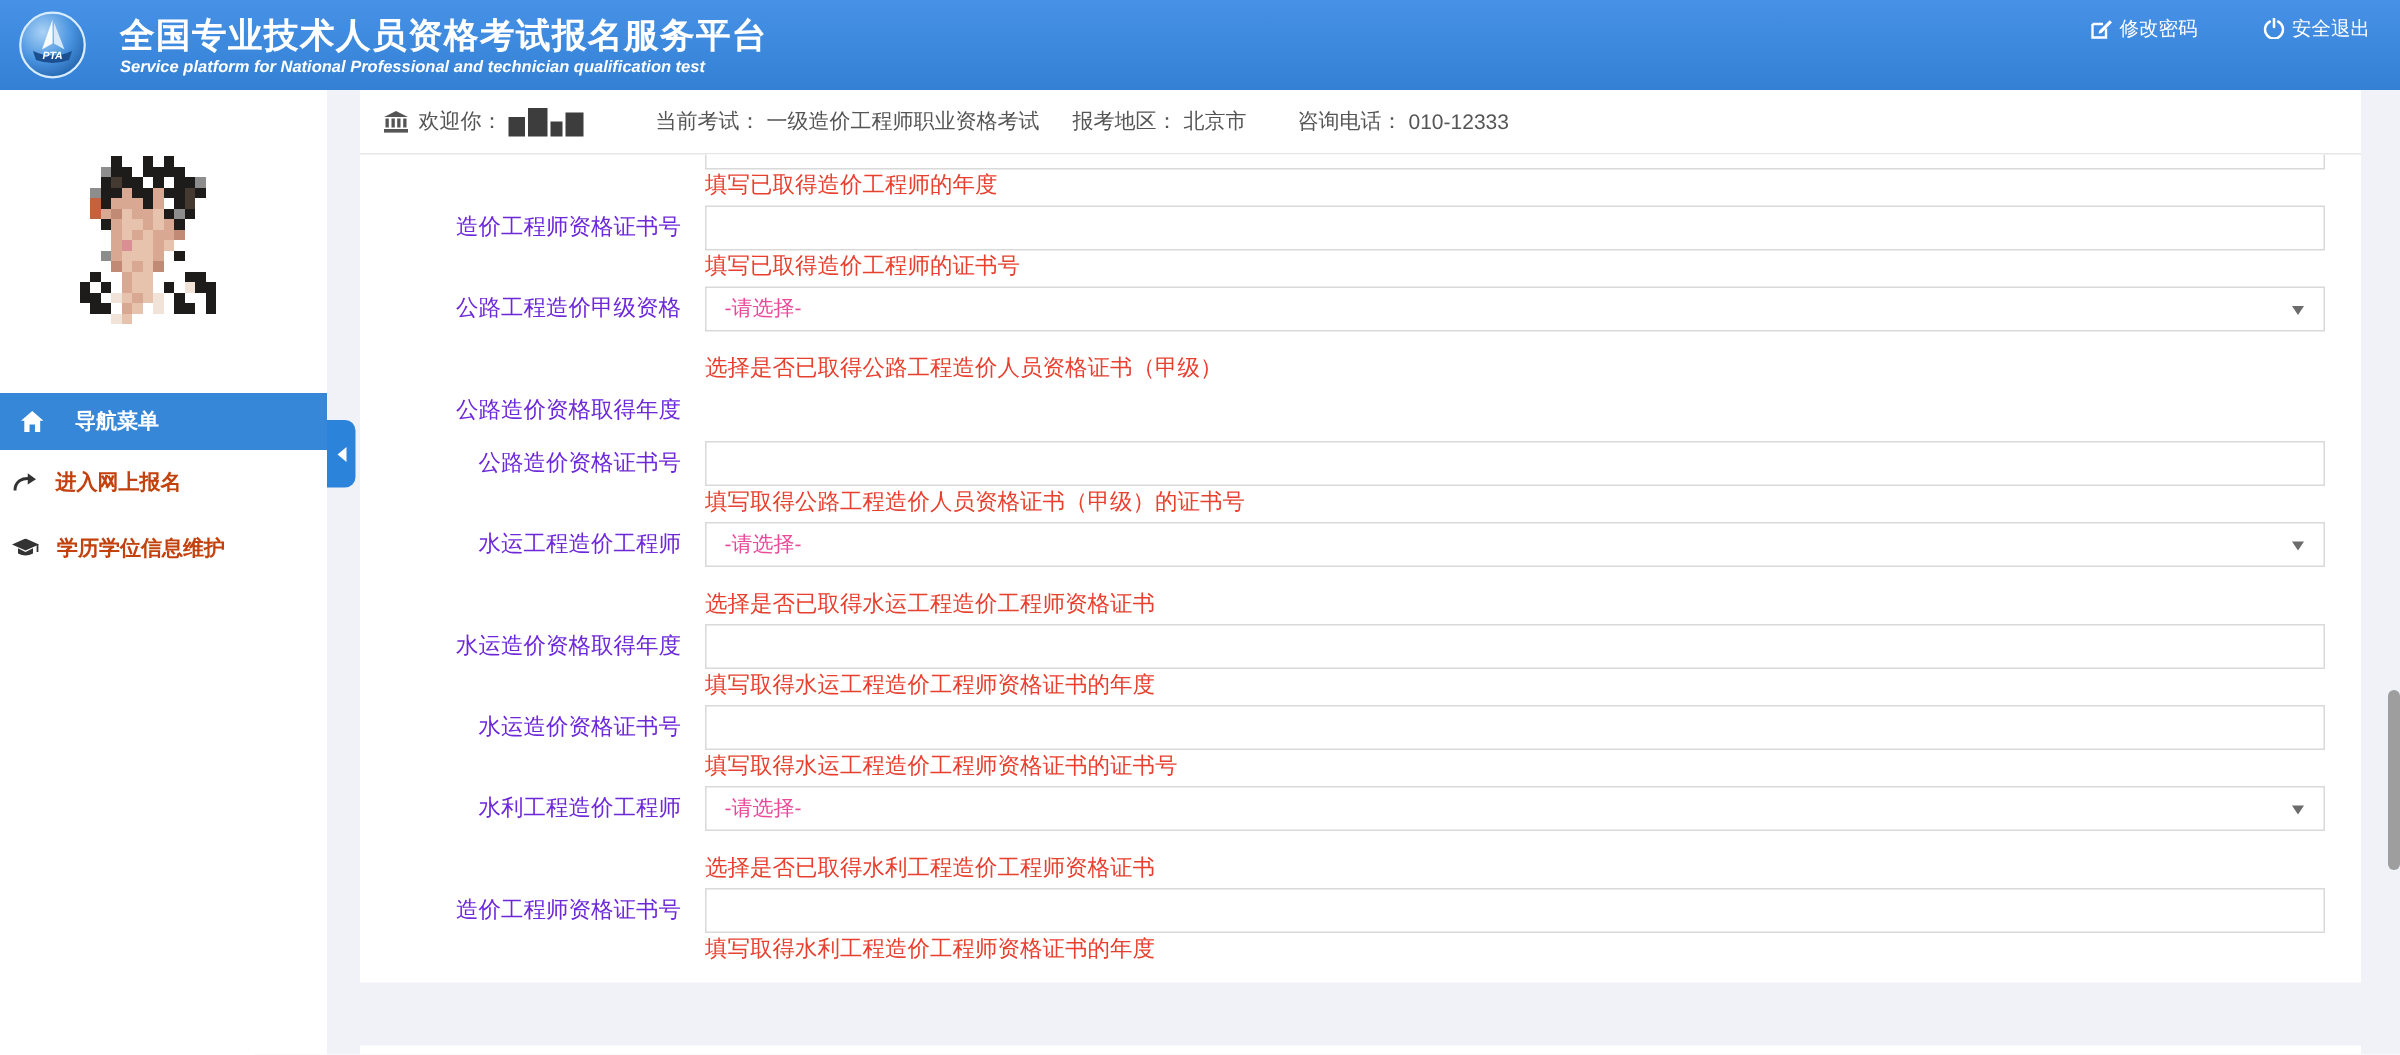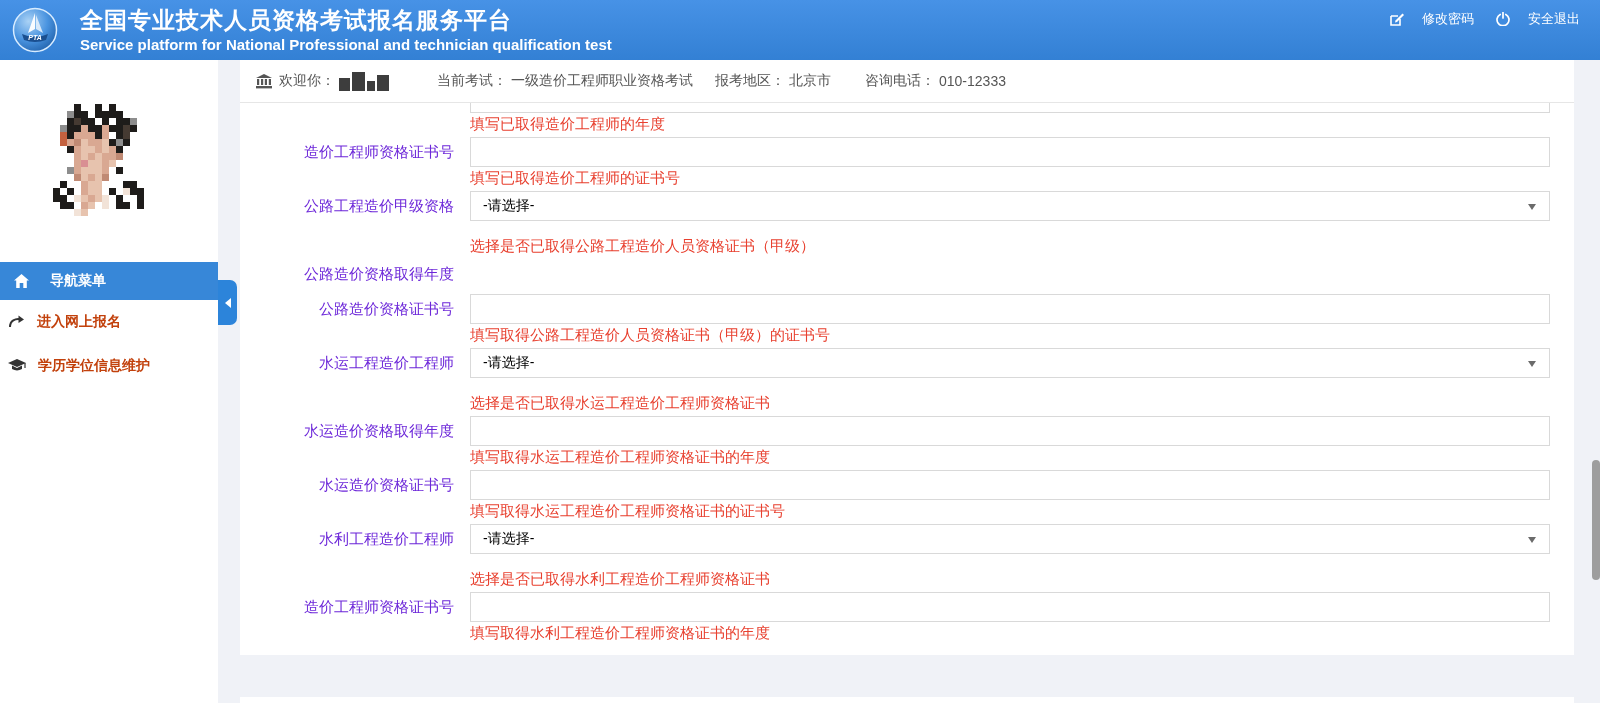--- a/index.html
+++ b/index.html
@@ -13,23 +13,23 @@
 
   
   .app-header{
     position:absolute; top:0; left:0; width:1600px; height:60px;
     background:linear-gradient(#4792e6,#3380d4);
     display:flex; align-items:center; padding:0 20px 0 12px;
   }
   .logo-badge{ width:46px; height:46px; flex:0 0 46px; }
   .header-titles{ margin-left:22px; color:#fff; }
   .header-title{ font-size:23px; font-weight:bold; letter-spacing:1px; line-height:26px; }
-  .header-subtitle{ font-size:15px; font-weight:bold; margin-top:3px; }
+  .header-subtitle{ font-size:11px; font-weight:bold; margin-top:3px;font-style:italic; }
   .header-actions{ margin-left:auto; display:flex; align-items:flex-start; gap:22px; color:#fff; font-size:13px; align-self:flex-start; margin-top:10px; }
-  .header-link{ display:flex; align-items:center; gap:18px; cursor:pointer; }
+  .header-link{ display:flex; align-items:center; gap:5px; cursor:pointer;margin-left:22px; }
   .header-link svg{ display:block; }
 
   
   .sidebar{ position:absolute; top:60px; left:0; width:218px; bottom:0; background:#fff; }
   .avatar-wrap{ width:100%; display:flex; justify-content:center; margin-top:30px; }
   .nav-header{
     margin-top:32px; height:38px; background:#3787d8; color:#fff;
     display:flex; align-items:center; gap:21px; padding-left:14px;
     font-size:14px; font-weight:bold; cursor:pointer;
   }
@@ -79,21 +79,21 @@
     font-size:15px; color:#6d28d9; text-align:right; padding-right:16px;
     height:30px; line-height:30px; white-space:nowrap;
   }
   .control-wrap{ margin-right:24px; }
   .text-input{
     width:100%; height:30px; border:1px solid #d9d9d9; background:#fff;
     font-size:14px; color:#555; padding:0 12px; outline:none; display:block;
   }
   .select-box{
     width:100%; height:30px; border:1px solid #d9d9d9; background:#fff;
-    font-size:14px; color:#000000; padding:0 12px; display:flex; align-items:center;
+    font-size:14px; color:#ec4899; padding:0 12px; display:flex; align-items:center;
     cursor:pointer; position:relative;
   }
   .select-box .arrow{
     position:absolute; right:13px; top:12px; width:0; height:0;
     border-left:4.5px solid transparent; border-right:4.5px solid transparent;
     border-top:6px solid #6b6b6b;
   }
   .helper{ font-size:15px; line-height:16px; color:#e8402f; margin-top:3px; white-space:nowrap; }
   .form-row.after-select .helper{ margin-top:17px; }
 

